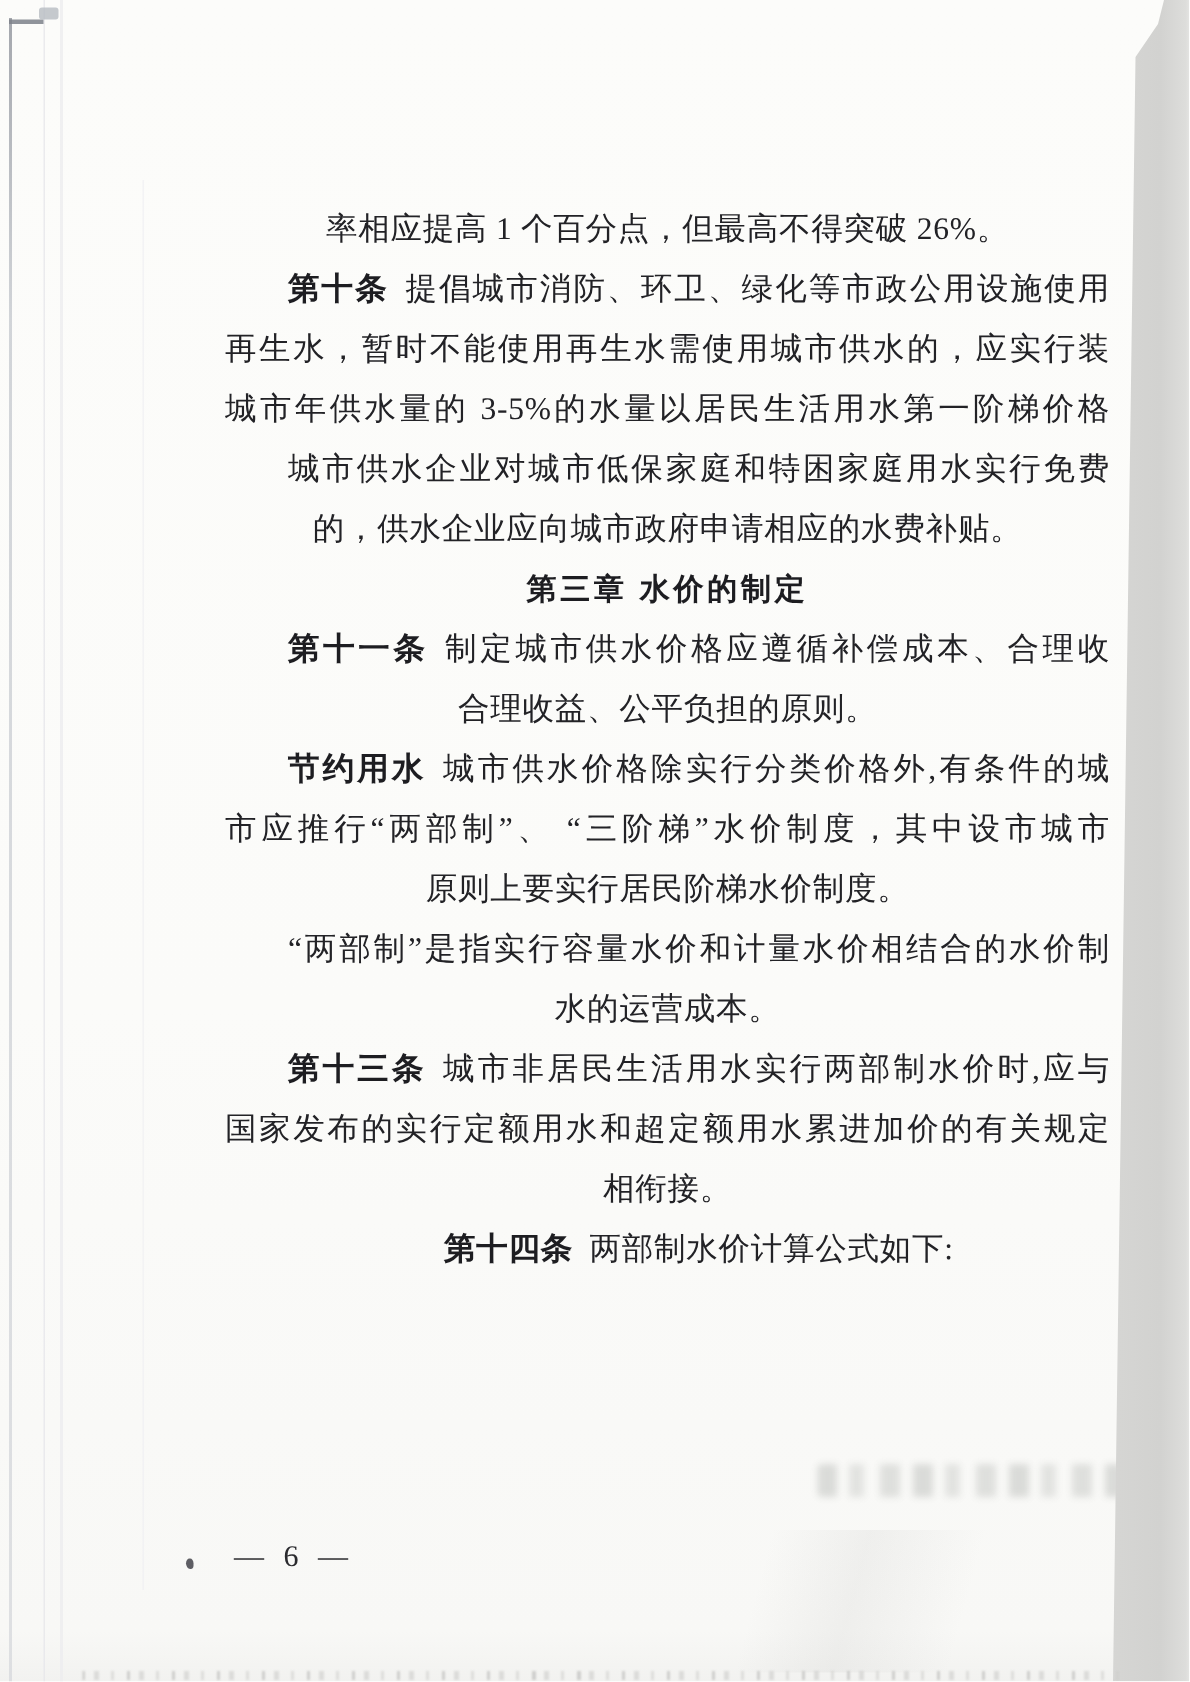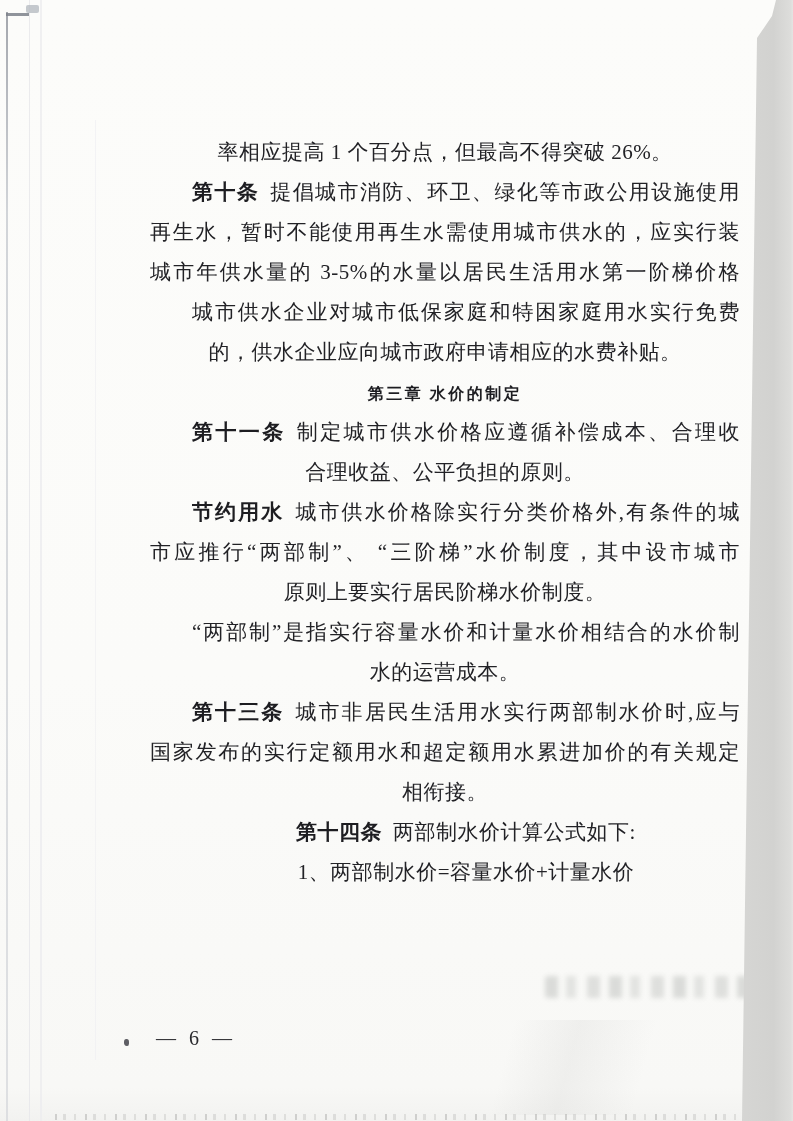--- a/index.html
+++ b/index.html
@@ -76,23 +76,23 @@
     position: absolute; left: 150px; top: 132px; width: 590px;
     color: #222226;
     font-size: 21px;
     letter-spacing: 0.5px;
     z-index: 3;
   }
   .ln { height: 40px; line-height: 40px; white-space: nowrap; text-align: center; }
   .fill { white-space: normal; text-align: justify; text-align-last: justify; text-justify: inter-character; overflow: hidden; }
   .ind { text-indent: 42px; }
   .ctr { text-align: center; text-align-last: center; white-space: nowrap; }
-  .b { font-family: Liberation Serif, serif; font-weight: 700; color: #1d1d21; }
+  .b { font-family: Liberation Sans, sans-serif; font-weight: 700; color: #1d1d21; }
   .b:not(:empty) { margin-right: 11px; }
-  .ctr .b { font-size: 16px; letter-spacing: 2.5px; margin-right: 0; }
+  .ctr .b { font-size: 20px; letter-spacing: 2.5px; margin-right: 0; }
   .page-number {
     position: absolute; left: 156px; top: 1018px; height: 40px; line-height: 40px;
     font-size: 20px; letter-spacing: 4px; color: #2a2a2e; z-index: 3;
   }
 </style>
 </head>
 <body>
 
 <div class="paper"></div>
 
@@ -111,21 +111,20 @@
   <div class="ln"><span class="b"></span><span>合理收益、公平负担的原则。</span></div>
   <div class="ln ind fill"><span class="b">节约用水</span><span>城市供水价格除实行分类价格外,有条件的城</span></div>
   <div class="ln fill"><span class="b"></span><span>市应推行“两部制”、 “三阶梯”水价制度，其中设市城市</span></div>
   <div class="ln"><span class="b"></span><span>原则上要实行居民阶梯水价制度。</span></div>
   <div class="ln ind fill"><span class="b"></span><span>“两部制”是指实行容量水价和计量水价相结合的水价制</span></div>
   <div class="ln"><span class="b"></span><span>水的运营成本。</span></div>
   <div class="ln ind fill"><span class="b">第十三条</span><span>城市非居民生活用水实行两部制水价时,应与</span></div>
   <div class="ln fill"><span class="b"></span><span>国家发布的实行定额用水和超定额用水累进加价的有关规定</span></div>
   <div class="ln"><span class="b"></span><span>相衔接。</span></div>
   <div class="ln ind"><span class="b">第十四条</span><span>两部制水价计算公式如下:</span></div>
-  <div class="ln ind"><span class="b"></span><span>1、两部制水价=容量水价+计量水价</span></div>
 </div>
 
 <div class="page-number">— 6 —</div>
 
 <div class="bind-vline"></div>
 <div class="bind-hline"></div>
 <div class="bind-blob"></div>
 <div class="faint-line-a"></div>
 <div class="faint-line-b"></div>
 <div class="faint-line-c"></div>

